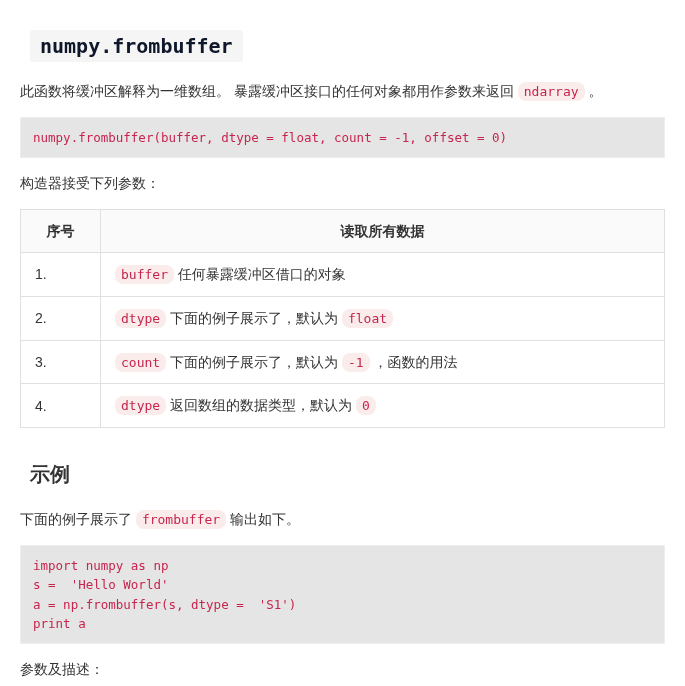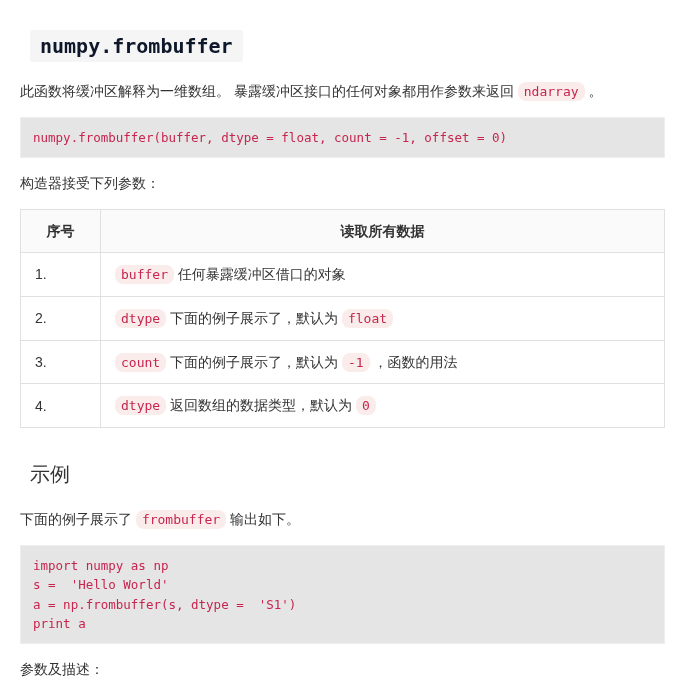--- a/index.html
+++ b/index.html
@@ -21,21 +21,21 @@
   h2.code-heading code {
     background: #f5f5f5;
     padding: 4px 10px;
     border-radius: 3px;
     font-family: Consolas, Monaco, monospace;
     color: #0f172a;
     text-align: right;
   }
   h2.plain-heading {
     font-size: 20px;
-    font-weight: 400;
+    font-weight: 700;
     margin: 30px 0 18px 10px;
   }
   p { margin: 14px 0; }
   code.inline {
     background: #fbecec;
     color: #c7254e;
     font-family: Consolas, Monaco, monospace;
     padding: 2px 6px;
     border-radius: 8px;
     font-size: 13px;

